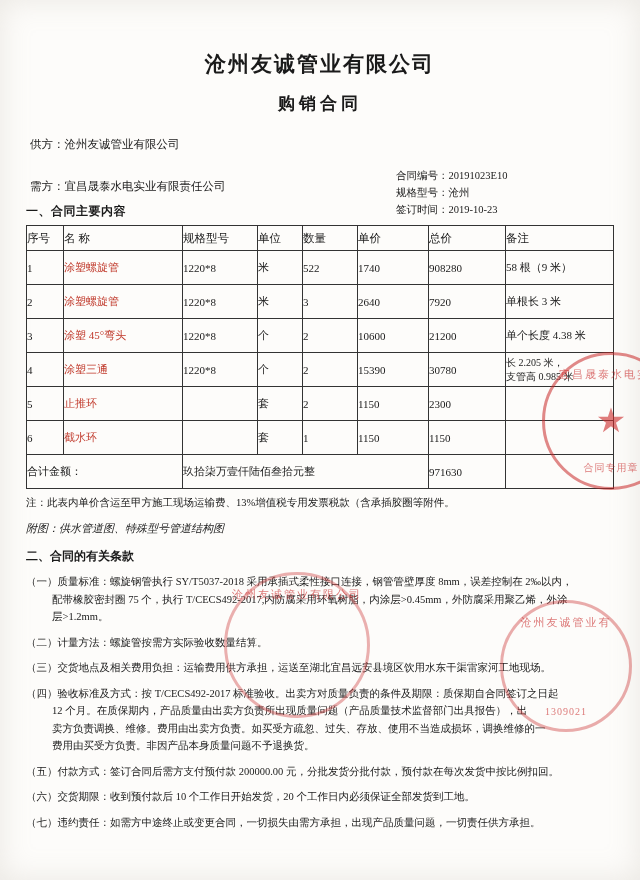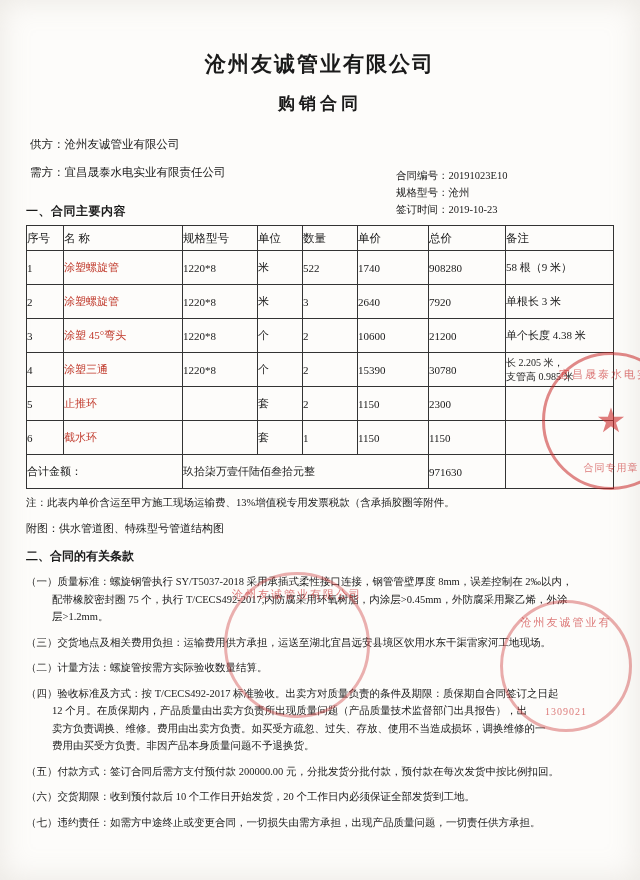--- a/index.html
+++ b/index.html
@@ -50,21 +50,21 @@
     font-size: 11.5px;
     position: relative;
     height: 56px;
   }
   .party-line {
     position: absolute;
     left: 4px;
     font-size: 11.5px;
   }
   .party-line.p1 { top: 0px; }
-  .party-line.p2 { top: 28px; }
+  .party-line.p2 { top: 42px; }
   .meta {
     position: absolute;
     right: 8px;
     top: -6px;
     font-size: 10.5px;
     line-height: 17px;
     text-align: left;
     width: 210px;
     margin-top: 36px;
   }
@@ -104,20 +104,21 @@
   .cell-red { color: #c0392b; }
   .small-remark { font-size: 10px; line-height: 14px; }
   .note {
     font-size: 10.5px;
     margin-top: 6px;
     line-height: 16px;
   }
   .attach {
     font-size: 11px;
     margin-top: 10px;
+    font-style: italic;
   }
   .clause-head {
     font-size: 12px;
     font-weight: bold;
     margin-top: 12px;
     margin-bottom: 4px;
   }
   .clause {
     font-size: 10.5px;
     line-height: 17.5px;
@@ -309,25 +310,25 @@
 
     <div class="clause-head">二、合同的有关条款</div>
 
     <div class="clause">
       <span class="first">（一）</span><span>质量标准：</span><span>螺旋钢管执行 SY/T5037-2018 采用承插式柔性接口连接，钢管管壁厚度 8mm，误差控制在 2‰以内，</span>
       <span class="ind">配带橡胶密封圈 75 个，执行 T/CECS492-2017,内防腐采用环氧树脂，内涂层&gt;0.45mm，外防腐采用聚乙烯，外涂</span>
       <span class="ind">层&gt;1.2mm。</span>
     </div>
 
     <div class="clause">
+      <span>（二）</span><span>计量方法：</span><span>螺旋管按需方实际验收数量结算。</span>
+    </div>
+
+    <div class="clause">
       <span>（三）</span><span>交货地点及相关费用负担：</span><span>运输费用供方承担，运送至湖北宜昌远安县境区饮用水东干渠雷家河工地现场。</span>
-    </div>
-
-    <div class="clause">
-      <span>（二）</span><span>计量方法：</span><span>螺旋管按需方实际验收数量结算。</span>
     </div>
 
     <div class="clause">
       <span>（四）</span><span>验收标准及方式：</span><span>按 T/CECS492-2017 标准验收。出卖方对质量负责的条件及期限：质保期自合同签订之日起</span>
       <span class="ind">12 个月。在质保期内，产品质量由出卖方负责所出现质量问题（产品质量技术监督部门出具报告），出</span>
       <span class="ind">卖方负责调换、维修。费用由出卖方负责。如买受方疏忽、过失、存放、使用不当造成损坏，调换维修的一</span>
       <span class="ind">费用由买受方负责。非因产品本身质量问题不予退换货。</span>
     </div>
 
     <div class="clause">

